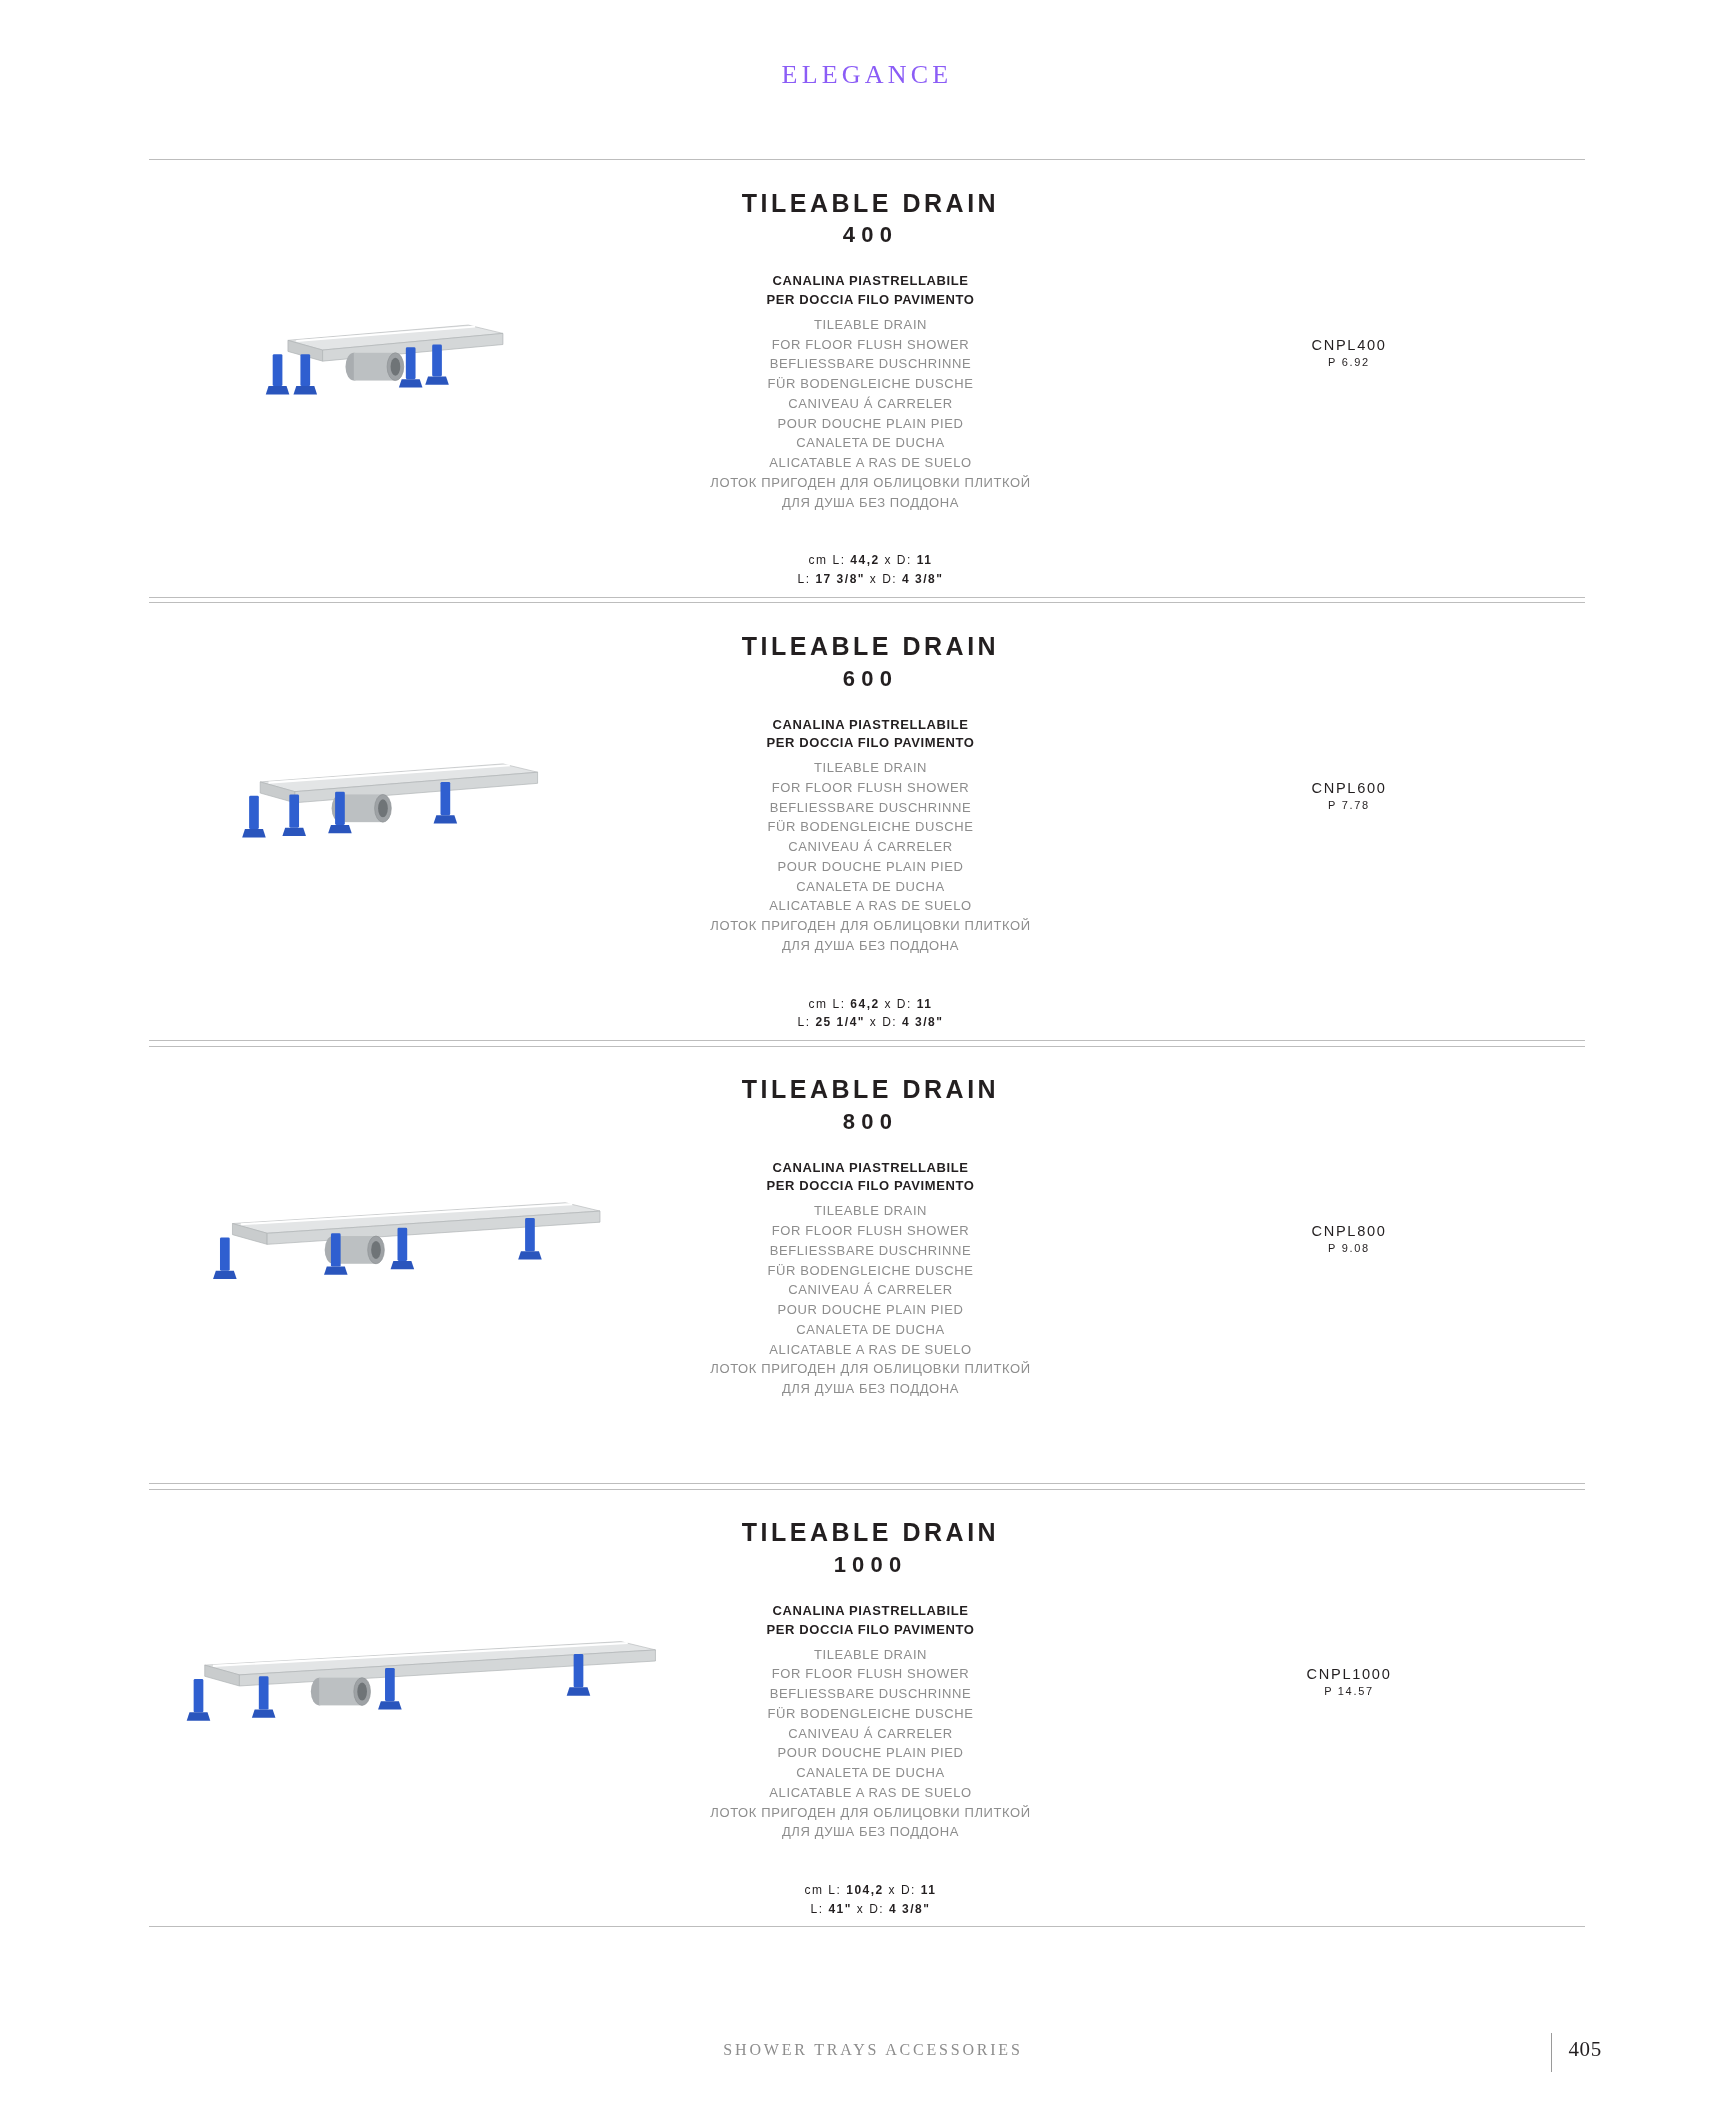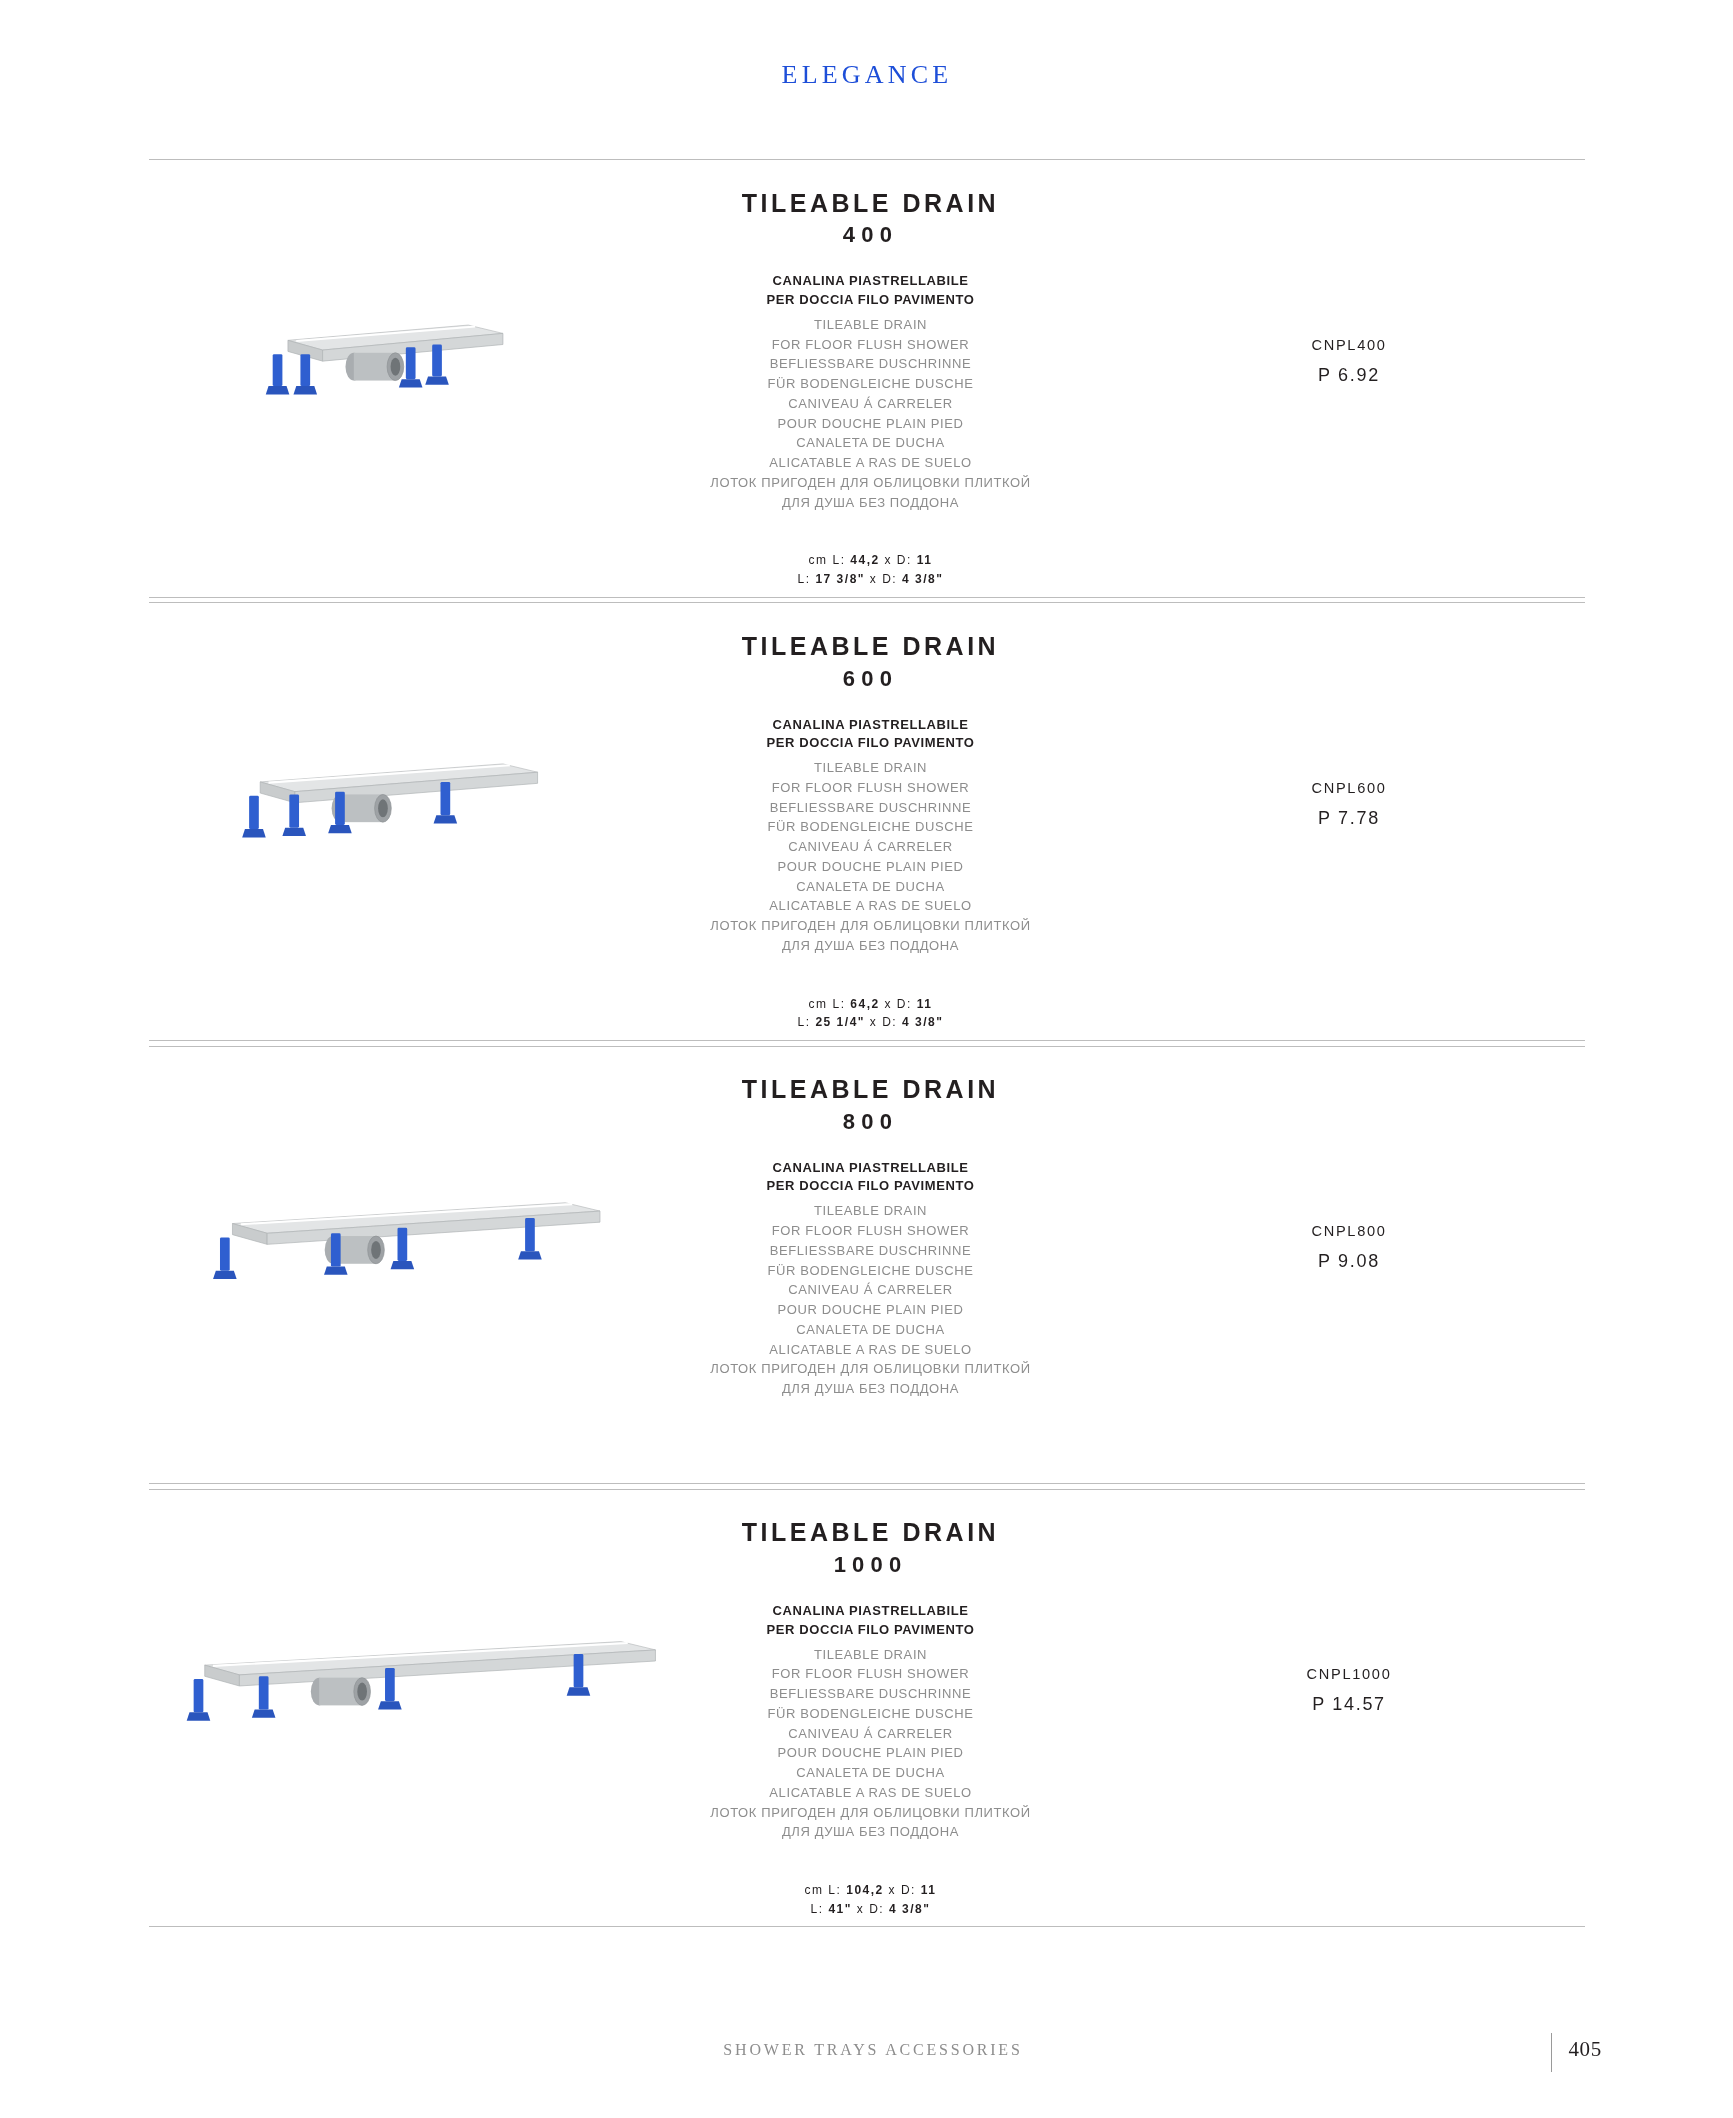--- a/index.html
+++ b/index.html
@@ -22,21 +22,21 @@
     box-sizing: border-box;
   }
 
   
   .page-header {
     text-align: center;
     padding-top: 60px;
     font-family: "Liberation Serif", serif;
     font-size: 26px;
     letter-spacing: 4.2px;
-    color: #1d4ed8;
+    color: #8b5cf6;
   }
 
   
   .rule {
     height: 0.7px;
     background: #bdbdbd;
     margin: 0 auto;
     width: 1436px;
   }
   .rule-double {
@@ -140,23 +140,23 @@
     top: 177px;
     width: 250px;
     text-align: center;
     color: #231f20;
   }
   .prod-code .code {
     font-size: 14.6px;
     letter-spacing: 1.7px;
   }
   .prod-code .price {
-    font-size: 18px;
+    font-size: 11px;
     letter-spacing: 1.7px;
-    margin-top: 12px;
+    margin-top: 3px;
     text-align: center;
   }
 
   
   .footer {
     position: absolute;
     left: 12px;
     right: 0;
     bottom: 40px;
     height: 42px;

